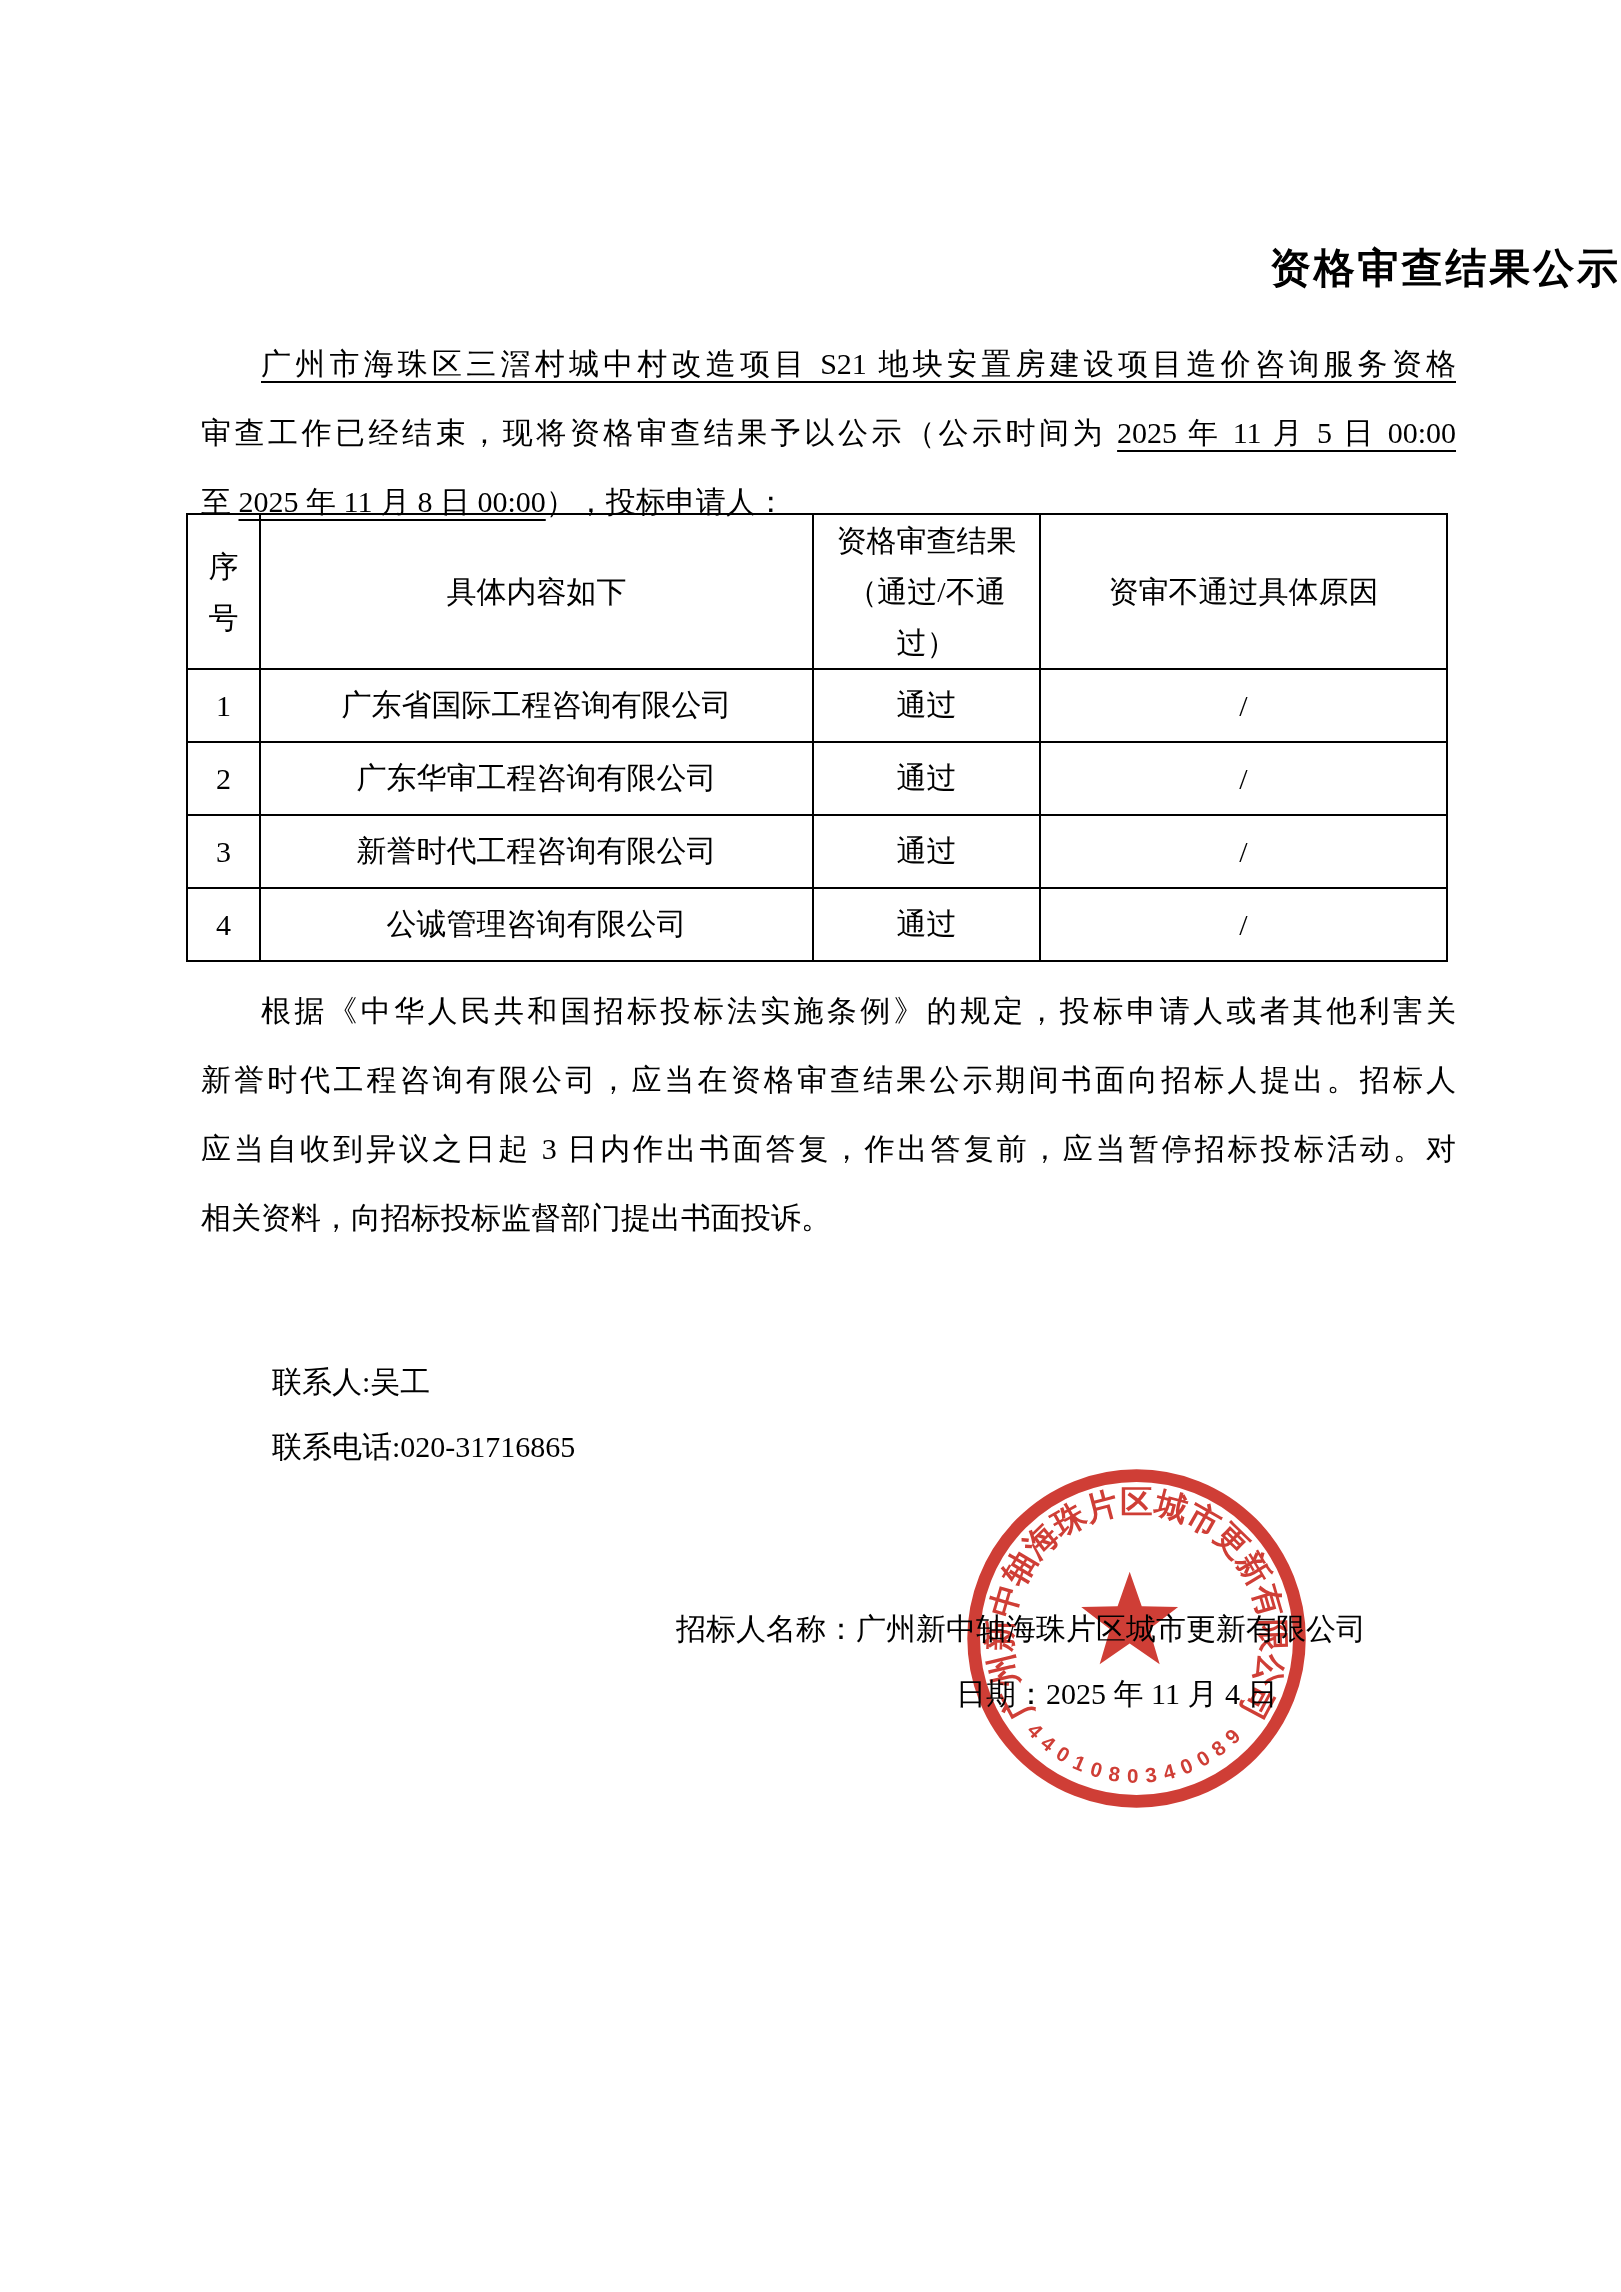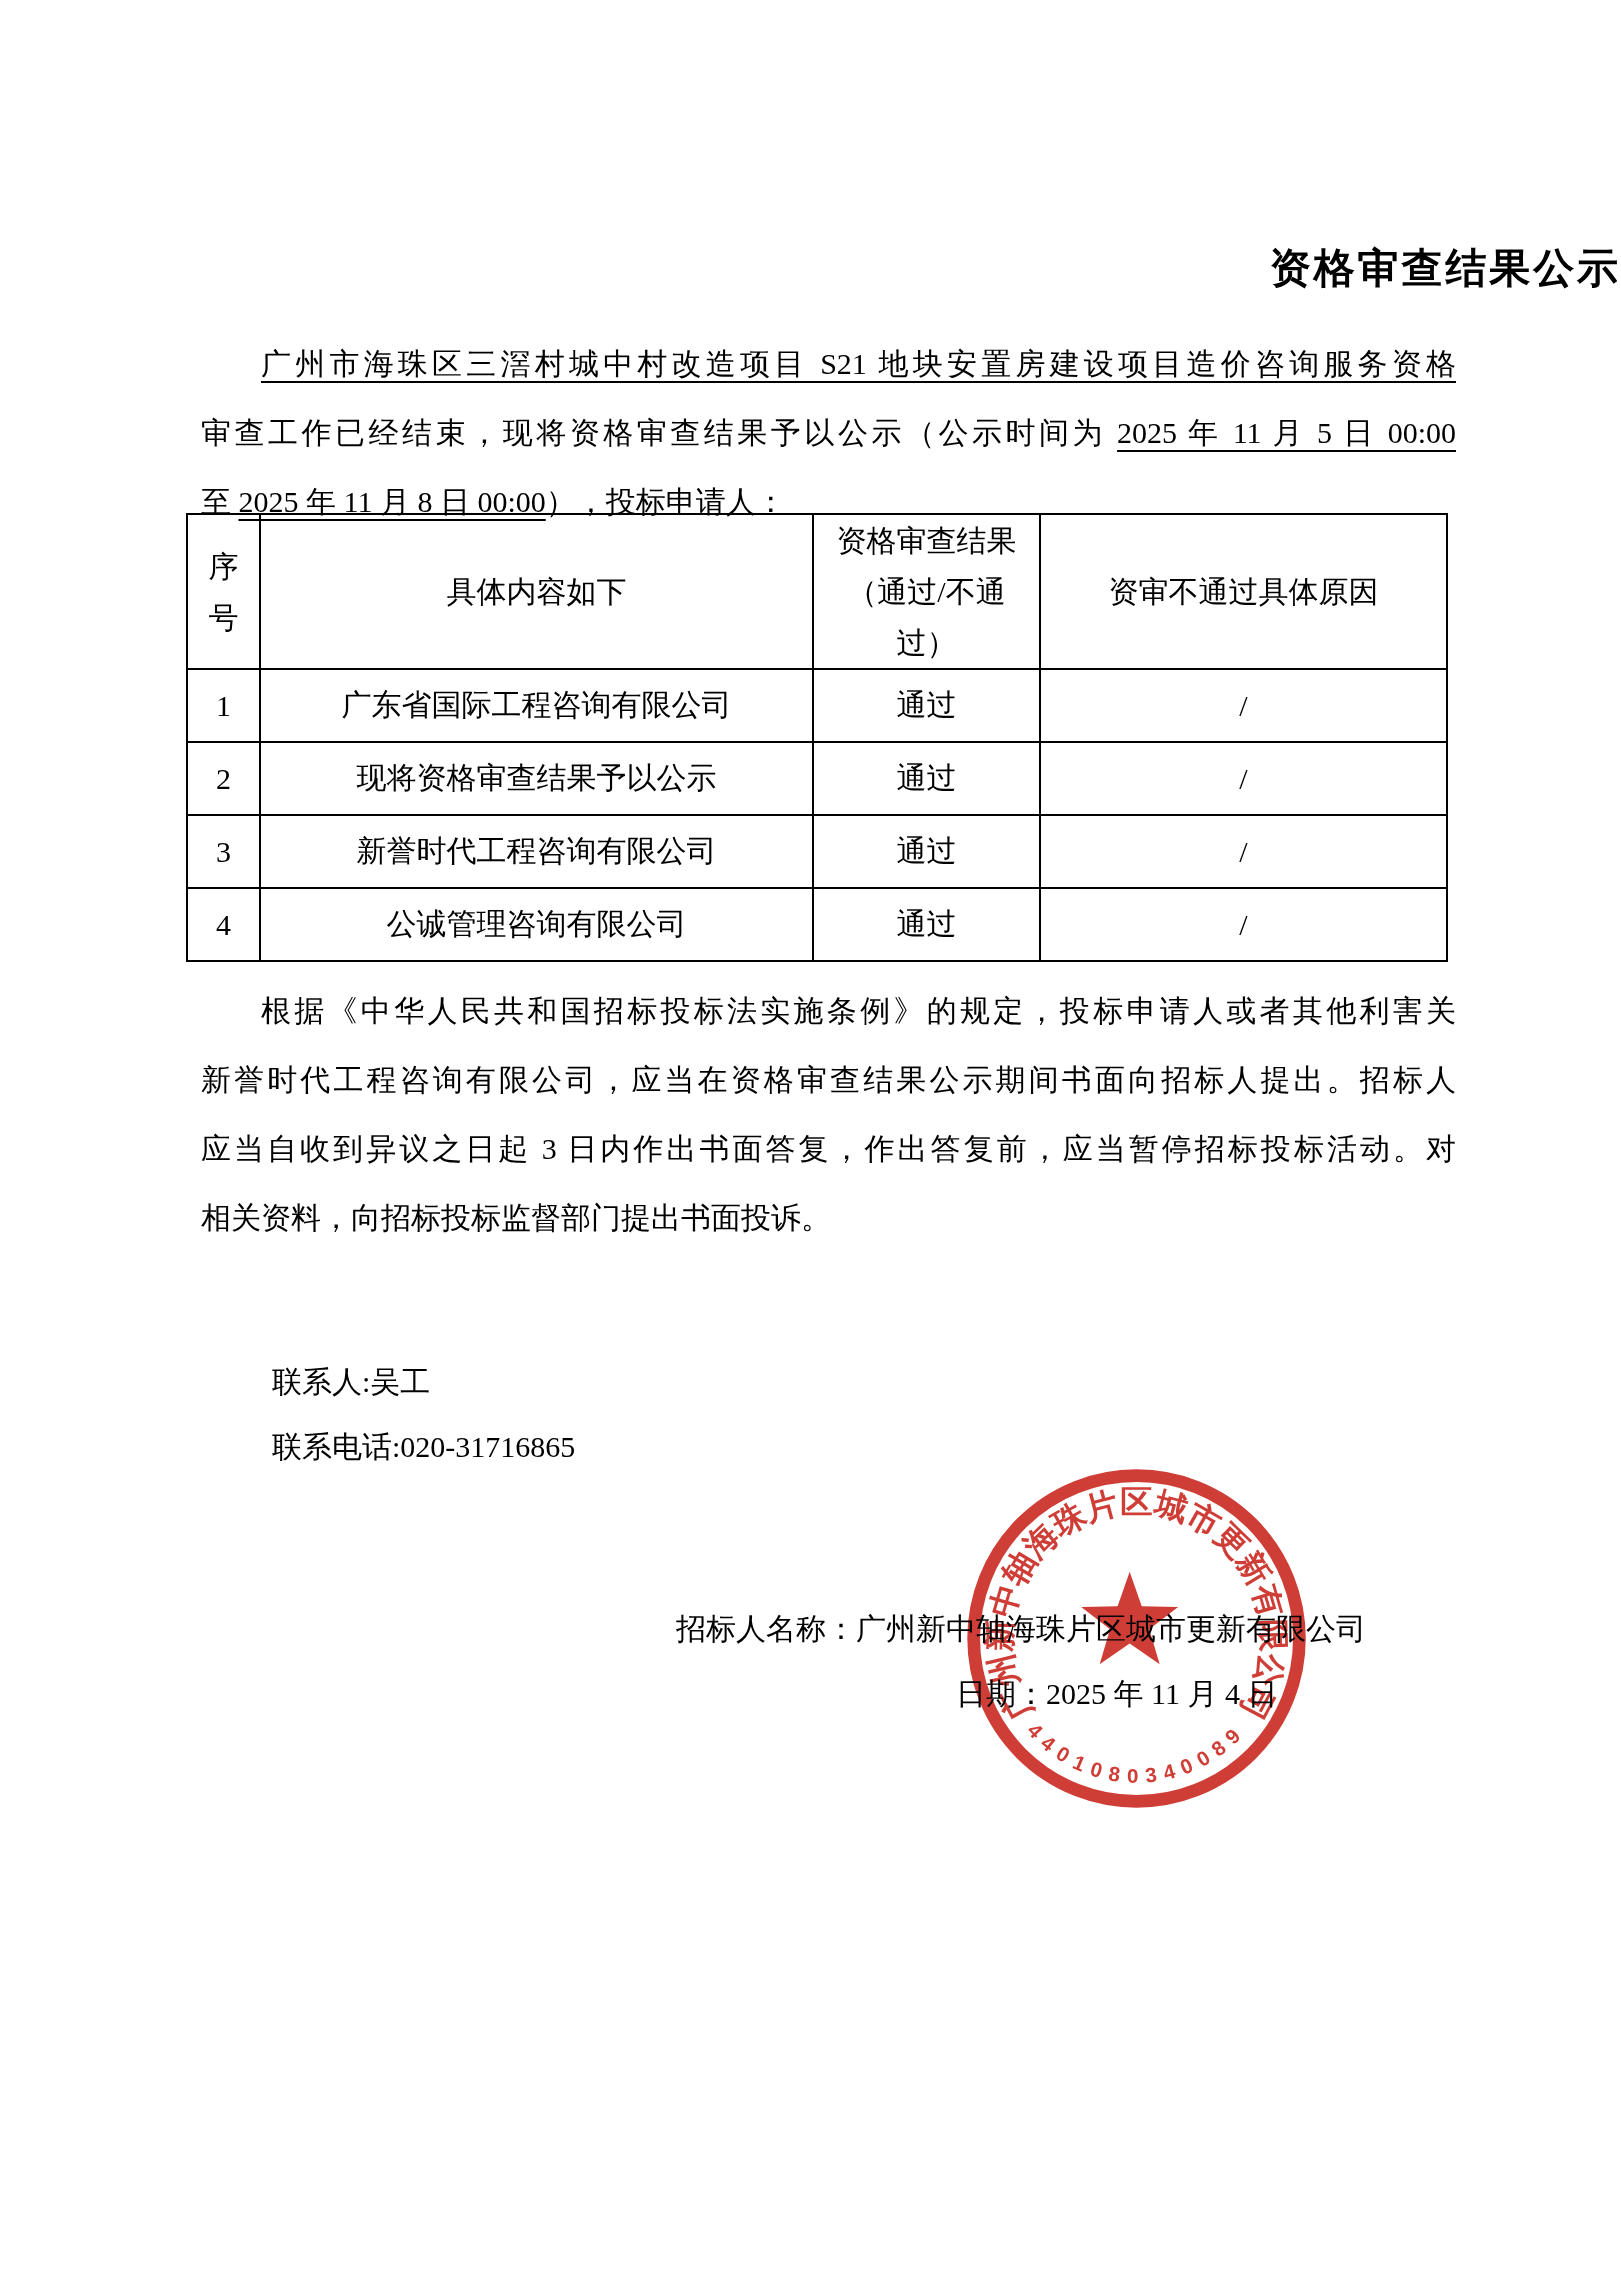--- a/index.html
+++ b/index.html
@@ -85,21 +85,21 @@
       </thead>
     <tbody>
         <tr>
           <td>1</td>
           <td>广东省国际工程咨询有限公司</td>
           <td>通过</td>
           <td>/</td>
         </tr>
         <tr>
           <td>2</td>
-          <td>现将资格审查结果予以公示</td>
+          <td>广东华审工程咨询有限公司</td>
           <td>通过</td>
           <td>/</td>
         </tr>
         <tr>
           <td>3</td>
           <td>新誉时代工程咨询有限公司</td>
           <td>通过</td>
           <td>/</td>
         </tr>
         <tr>

